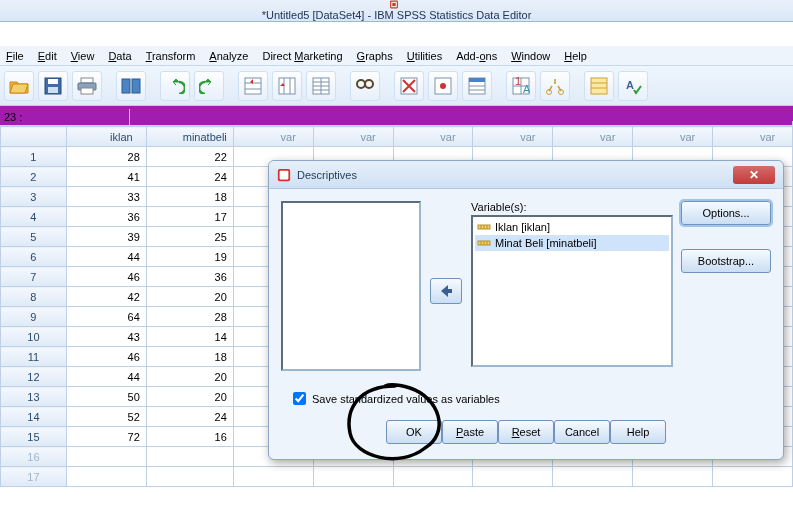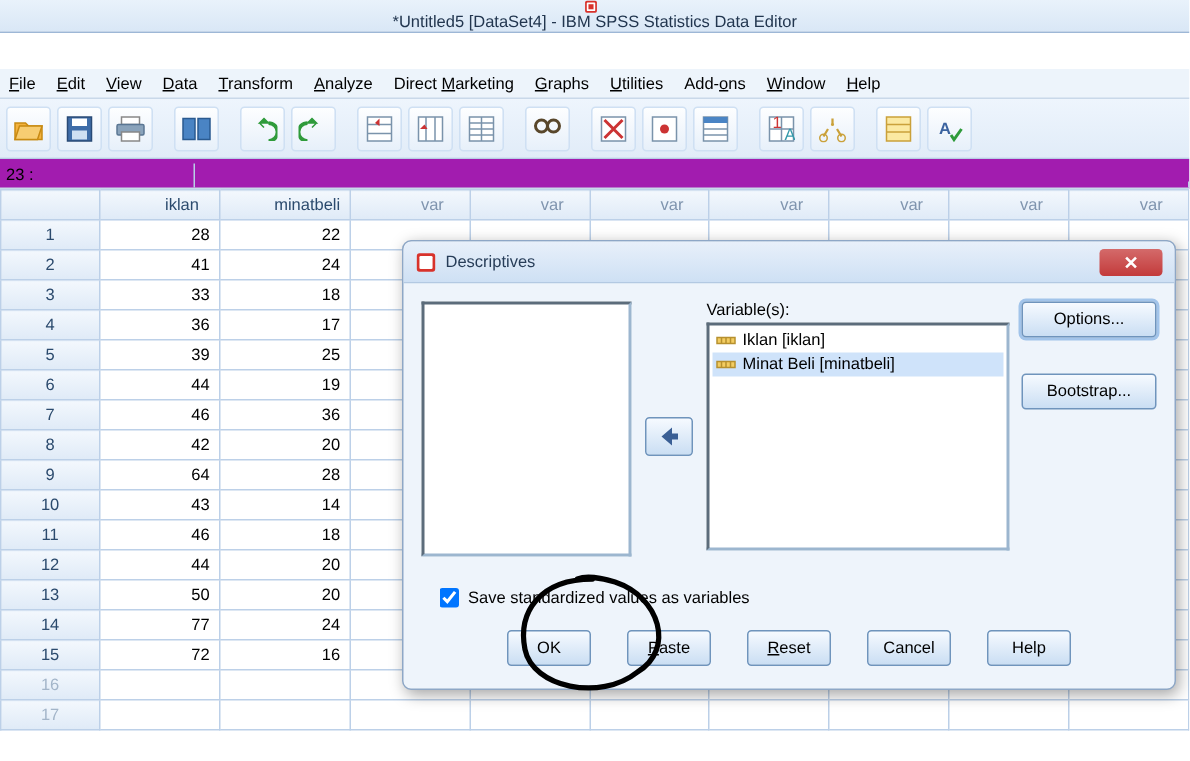--- a/index.html
+++ b/index.html
@@ -44,21 +44,21 @@
   .varlist-item { display:flex; align-items:center;}
   .varlist-item.sel { background:#cfe3fa;}
   .ruler-icon { display:inline-block; width:14px; height:14px; margin:1px 4px 1px 2px; }
   .move-col { width: 34px; display:flex; align-items:center; justify-content:center;}
   .move-btn { width: 32px; height: 26px; border:1px solid #6f94bc; border-radius:3px; background:linear-gradient(#f6faff,#cadef3); display:flex; align-items:center; justify-content:center; font-size:15px; color:#2b4f80;}
   .rightbtns { width: 90px; display:flex; flex-direction:column; gap:24px;}
   .dlg-btn { height:24px; border:1px solid #6f94bc; border-radius:3px; background:linear-gradient(#f6faff,#cadef3); display:flex; align-items:center; justify-content:center; padding:0 8px; color:#000;}
   .dlg-btn.default { box-shadow:0 0 0 2px #a2c4ea; }
   .dlg-check-row { padding:0 12px 6px 20px; display:flex; align-items:center;}
   .dlg-check-row input { margin-right:6px;}
-  .dlg-actions { display:flex; justify-content:center; gap:24px; padding:6px 0 10px 0;}
+  .dlg-actions { display:flex; justify-content:center; gap:0; padding:6px 0 10px 0;}
   .dlg-actions .dlg-btn { min-width:56px;}
   .dlg-btn span.u { text-decoration: underline; }
   
   .hand-circle { position:absolute; pointer-events:none; }
   .hand-circle svg { overflow:visible; }
 </style>
 </head>
 <body>
 
 <div class="titlebar">
@@ -388,21 +388,21 @@
           <td></td>
           <td></td>
           <td></td>
           <td></td>
           <td></td>
           <td></td>
           <td></td>
         </tr>
         <tr>
           <th class="rowhdr">14</th>
-          <td>77</td>
+          <td>52</td>
           <td>24</td>
           <td></td>
           <td></td>
           <td></td>
           <td></td>
           <td></td>
           <td></td>
           <td></td>
         </tr>
         <tr>

